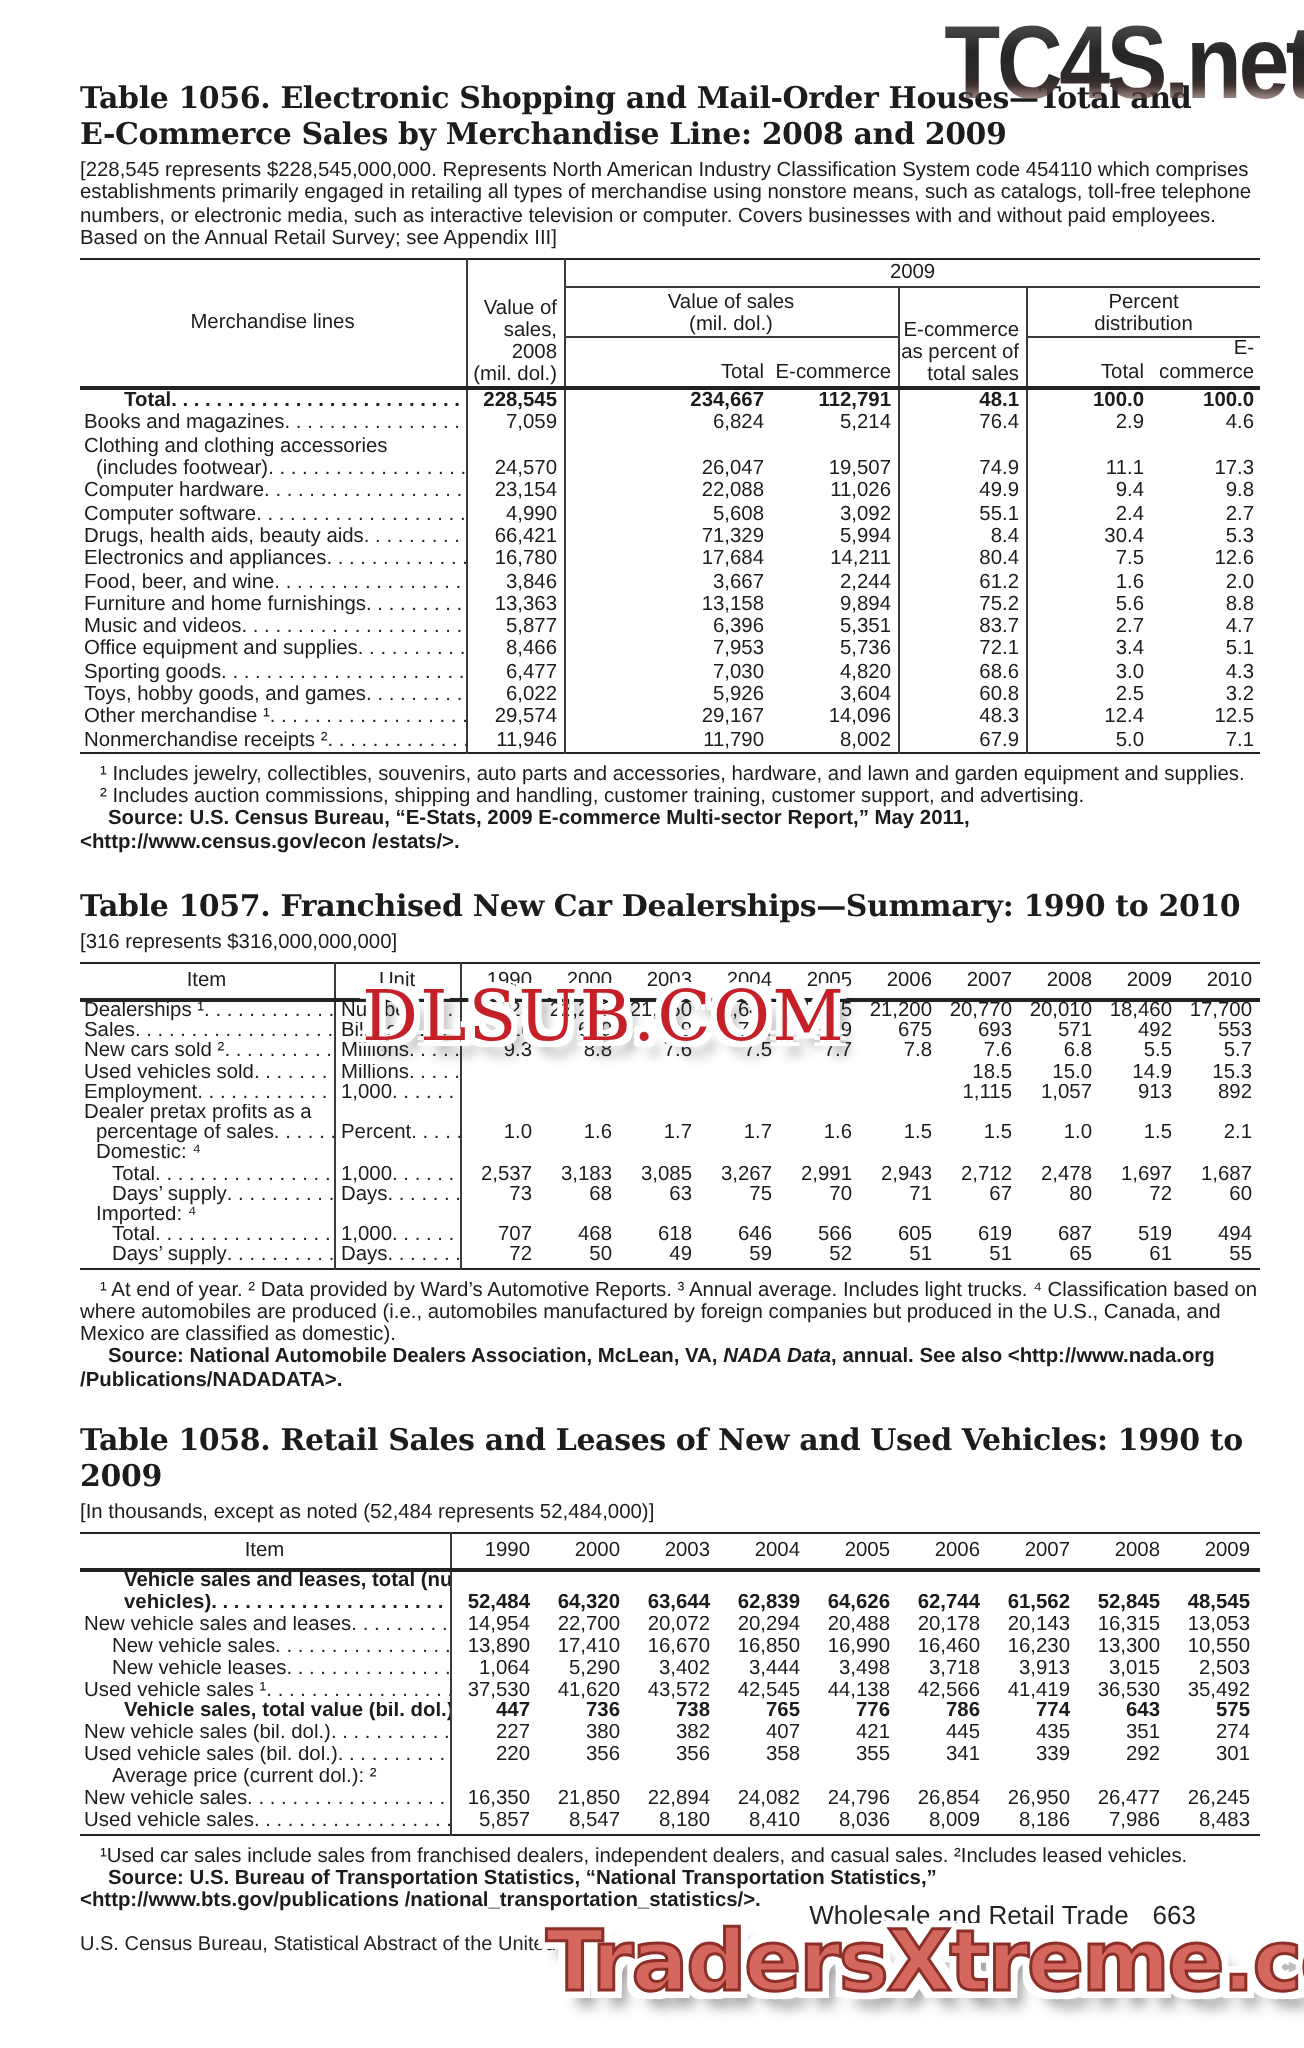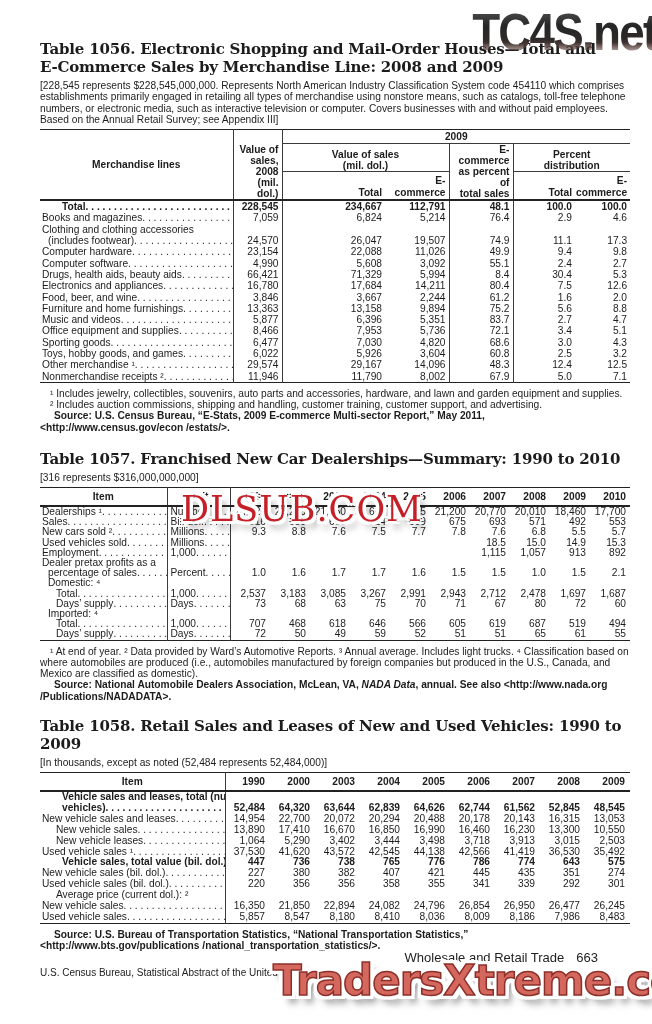--- a/index.html
+++ b/index.html
@@ -6,21 +6,21 @@
   .page{position:relative;width:652px;height:1024px;background:#fff;overflow:hidden;
         font-family:"Liberation Sans",sans-serif;color:#1c1c1c;}
   .content{position:absolute;left:40px;top:40px;width:590px;}
 
   h1.tbl-title{font-family:"DejaVu Serif","Liberation Serif",serif;font-weight:bold;
                font-size:15px;line-height:18px;margin:0 0 4px 0;letter-spacing:-0.2px;}
   .headnote{font-size:10.2px;line-height:11.3px;margin:0 0 4px 0;}
 
   table{border-collapse:collapse;table-layout:fixed;width:590px;font-size:10.2px;}
   td,th{padding:0;vertical-align:bottom;overflow:hidden;}
-  th{font-weight:bold;line-height:11px;}
+  th{font-weight:normal;line-height:11px;}
   thead{border-bottom:2px solid #222;}
   .bR{border-right:1px solid #3a3a3a;}
   .span-b{border-bottom:1px solid #3a3a3a;}
   .pre{white-space:pre-line;}
   .num{text-align:right;padding-right:3px;}
   .b{font-weight:bold;}
   .cw{display:flex;align-items:baseline;overflow:hidden;}
   .t{white-space:nowrap;}
   .dots{flex:1;overflow:hidden;white-space:nowrap;color:#222;}
   .dots::before{content:" . . . . . . . . . . . . . . . . . . . . . . . . . . . . . . . . . . . . . . . . . . . . . . . . . . . . . . . . .";}
@@ -926,20 +926,21 @@
               <td class="num">8,410</td>
               <td class="num">8,036</td>
               <td class="num">8,009</td>
               <td class="num">8,186</td>
               <td class="num">7,986</td>
               <td class="num">8,483</td>
             </tr>
           </tbody>
       </table>
 
+      <p class="fn">¹Used car sales include sales from franchised dealers, independent dealers, and casual sales. ²Includes leased vehicles.</p>
       <p class="src">Source: U.S. Bureau of Transportation Statistics, “National Transportation Statistics,” &lt;http://www.bts.gov/publications /national_transportation_statistics/&gt;.</p>
     </section>
   </div>
 
   <div class="footer-right">
     <span>Wholesale and Retail Trade</span><span class="pg">663</span>
   </div>
   <div class="footer-left">U.S. Census Bureau, Statistical Abstract of the United States: 2012</div>
 
   <div class="wm wm-top">TC4S.net</div>

